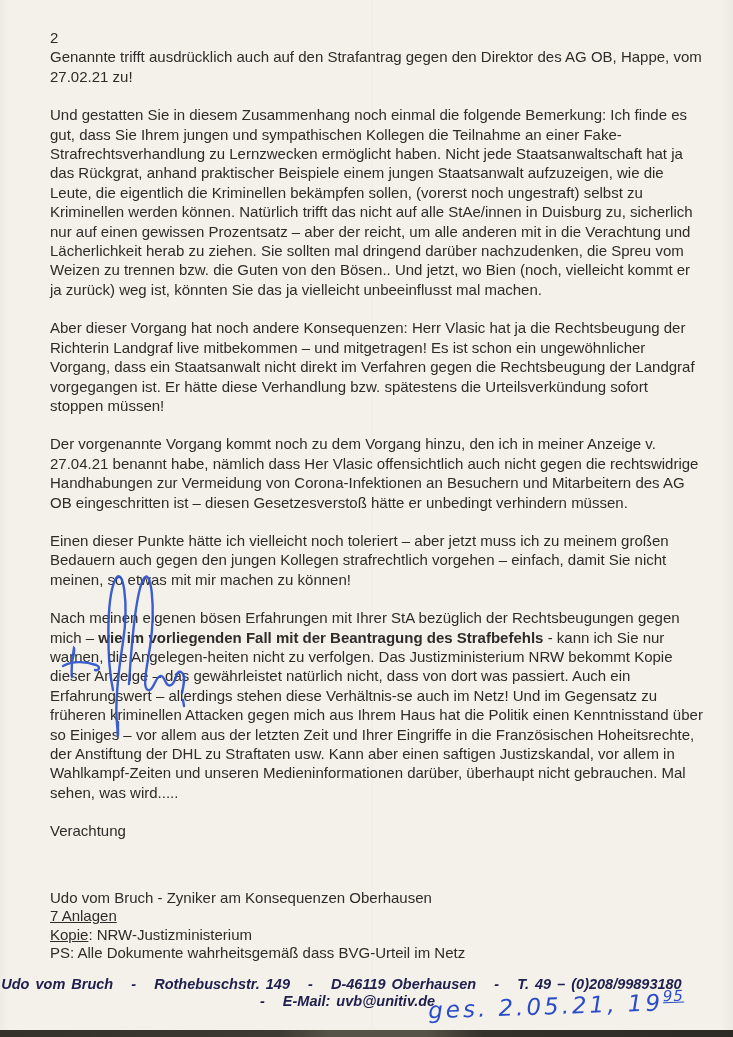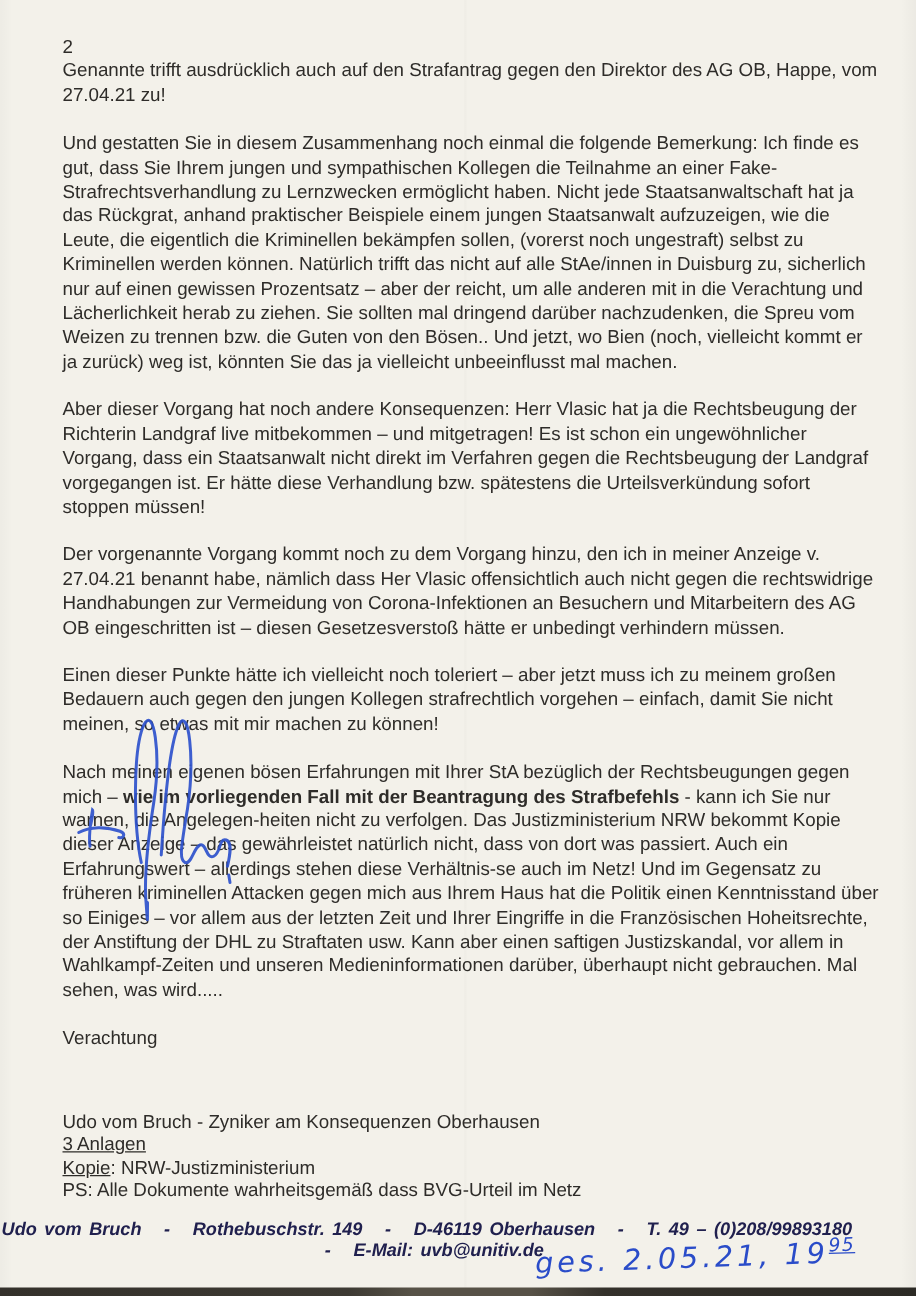--- a/index.html
+++ b/index.html
@@ -56,31 +56,31 @@
     background:linear-gradient(90deg,#34312b 0%,#3d3a33 38%,#575247 45%,#575247 58%,#34312b 66%,#2c2a25 100%);
   }
 </style>
 </head>
 <body>
 
 <div class="page">
 
   <div class="body-text">
     <div class="page-number">2</div>
-    <p>Genannte trifft ausdrücklich auch auf den Strafantrag gegen den Direktor des AG OB, Happe, vom 27.04.21 zu!</p>
+    <p>Genannte trifft ausdrücklich auch auf den Strafantrag gegen den Direktor des AG OB, Happe, vom 27.02.21 zu!</p>
     <p>Und gestatten Sie in diesem Zusammenhang noch einmal die folgende Bemerkung: Ich finde es gut, dass Sie Ihrem jungen und sympathischen Kollegen die Teilnahme an einer Fake-Strafrechtsverhandlung zu Lernzwecken ermöglicht haben. Nicht jede Staatsanwaltschaft hat ja das Rückgrat, anhand praktischer Beispiele einem jungen Staatsanwalt aufzuzeigen, wie die Leute, die eigentlich die Kriminellen bekämpfen sollen, (vorerst noch ungestraft) selbst zu Kriminellen werden können. Natürlich trifft das nicht auf alle StAe/innen in Duisburg zu, sicherlich nur auf einen gewissen Prozentsatz – aber der reicht, um alle anderen mit in die Verachtung und Lächerlichkeit herab zu ziehen. Sie sollten mal dringend darüber nachzudenken, die Spreu vom Weizen zu trennen bzw. die Guten von den Bösen.. Und jetzt, wo Bien (noch, vielleicht kommt er ja zurück) weg ist, könnten Sie das ja vielleicht unbeeinflusst mal machen.</p>
     <p class="ital">Aber dieser Vorgang hat noch andere Konsequenzen: Herr Vlasic hat ja die Rechtsbeugung der Richterin Landgraf live mitbekommen – und mitgetragen! Es ist schon ein ungewöhnlicher Vorgang, dass ein Staatsanwalt nicht direkt im Verfahren gegen die Rechtsbeugung der Landgraf vorgegangen ist. Er hätte diese Verhandlung bzw. spätestens die Urteilsverkündung sofort stoppen müssen!</p>
     <p class="ital">Der vorgenannte Vorgang kommt noch zu dem Vorgang hinzu, den ich in meiner Anzeige v. 27.04.21 benannt habe, nämlich dass Her Vlasic offensichtlich auch nicht gegen die rechtswidrige Handhabungen zur Vermeidung von Corona-Infektionen an Besuchern und Mitarbeitern des AG OB eingeschritten ist – diesen Gesetzesverstoß hätte er unbedingt verhindern müssen.</p>
     <p class="ital">Einen dieser Punkte hätte ich vielleicht noch toleriert – aber jetzt muss ich zu meinem großen Bedauern auch gegen den jungen Kollegen strafrechtlich vorgehen – einfach, damit Sie nicht meinen, so etwas mit mir machen zu können!</p>
     <p><span>Nach meinen eigenen bösen Erfahrungen mit Ihrer StA bezüglich der Rechtsbeugungen gegen mich – </span><span class="bold">wie im vorliegenden Fall mit der Beantragung des Strafbefehls</span><span> - kann ich Sie nur warnen, die Angelegen-heiten nicht zu verfolgen. Das Justizministerium NRW bekommt Kopie dieser Anzeige – das gewährleistet natürlich nicht, dass von dort was passiert. Auch ein Erfahrungswert – allerdings stehen diese Verhältnis-se auch im Netz! Und im Gegensatz zu früheren kriminellen Attacken gegen mich aus Ihrem Haus hat die Politik einen Kenntnisstand über so Einiges – vor allem aus der letzten Zeit und Ihrer Eingriffe in die Französischen Hoheitsrechte, der Anstiftung der DHL zu Straftaten usw. Kann aber einen saftigen Justizskandal, vor allem in Wahlkampf-Zeiten und unseren Medieninformationen darüber, überhaupt nicht gebrauchen. Mal sehen, was wird.....</span></p>
     <p class="gez">Verachtung</p>
     <div class="sig-space"></div>
     <div class="signoff">
       <div>Udo vom Bruch - Zyniker am Konsequenzen Oberhausen</div>
-      <div class="ul">3 Anlagen</div>
+      <div class="ul">7 Anlagen</div>
       <div><span class="ul">Kopie</span><span>: NRW-Justizministerium</span></div>
       <div>PS: Alle Dokumente wahrheitsgemäß dass BVG-Urteil im Netz</div>
     </div>
   </div>
 
   <svg class="signature" width="145" height="200" viewBox="0 0 145 200">
     <g fill="none" stroke="#2e52cc" stroke-width="2.4" stroke-linecap="round" opacity="0.92">
       <path d="M17,90 C19,82 20,77 19,76 C18,82 16,98 17,105"></path>
       <path d="M8,94 C17,89 30,89 41,93 C46,95 44,99 40,98"></path>
       <path d="M58,118 C52,90 51,28 60,8 C68,-8 74,30 68,70 C63,102 60,132 62,152 C63,164 63,172 63,150"></path>

